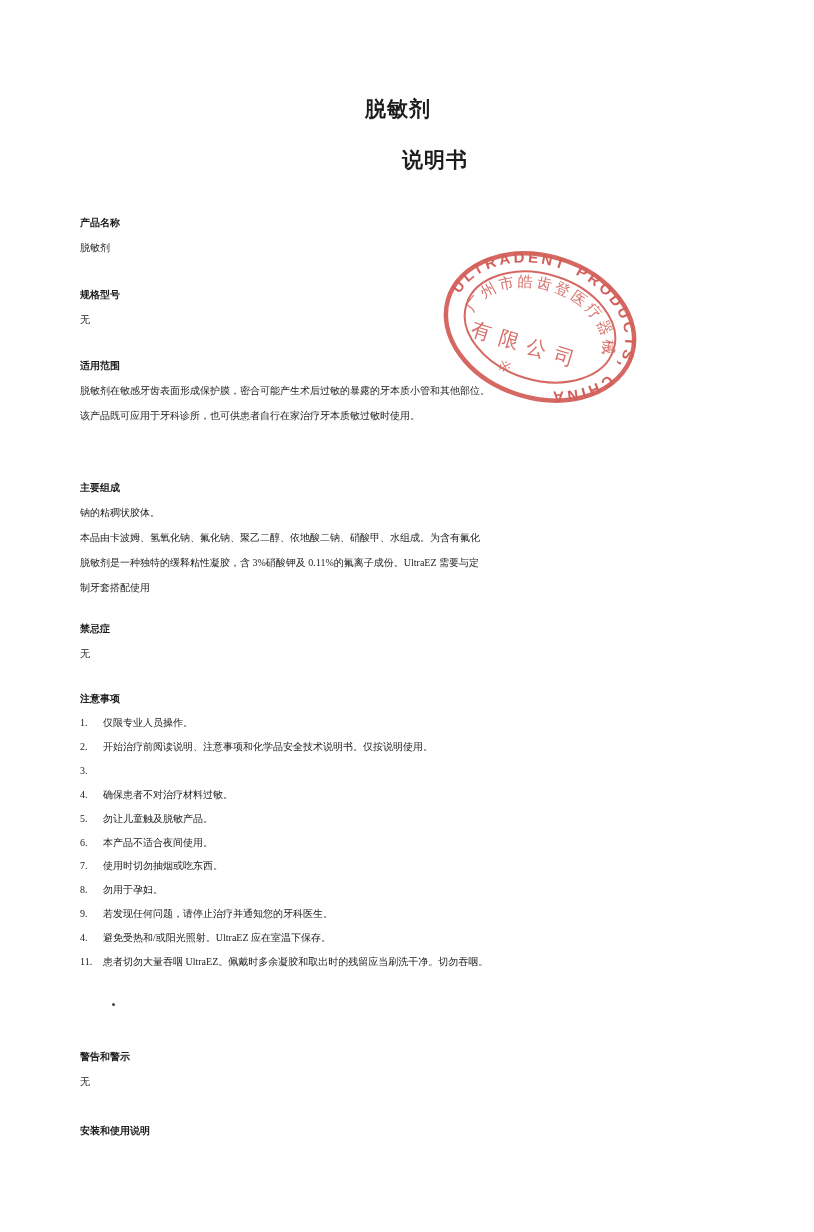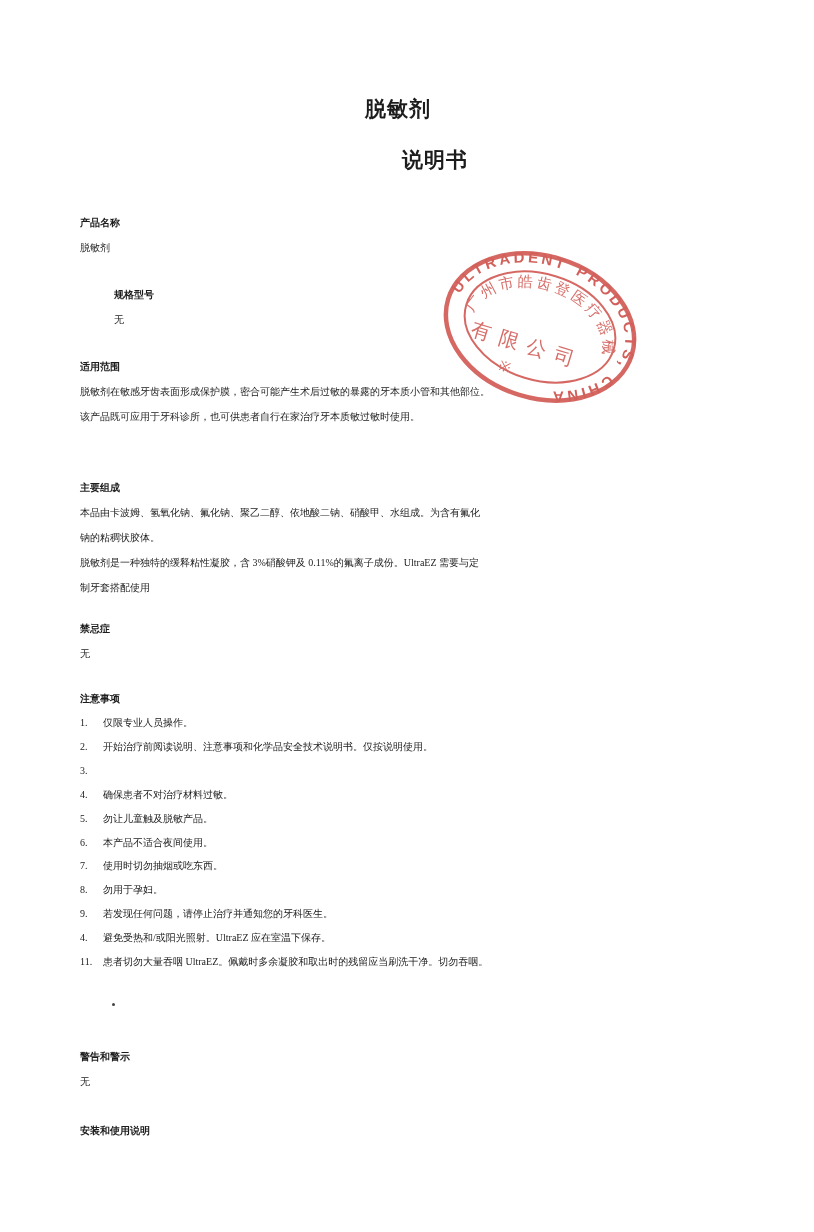--- a/index.html
+++ b/index.html
@@ -30,35 +30,35 @@
 <div>
 
   <div class="title" style="top:95px;">脱敏剂</div>
   <div class="title" style="top:146px;margin-left:37px;">说明书</div>
 
   <div class="sec" style="top:210px;">
     <div class="h">产品名称</div>
     <div class="line">脱敏剂</div>
   </div>
 
-  <div class="sec" style="top:282px;margin-left:34px;">
+  <div class="sec" style="top:282px;">
     <div class="h">规格型号</div>
     <div class="line">无</div>
   </div>
 
-  <div class="sec" style="top:354px;">
+  <div class="sec" style="top:354px;font-family:Liberation Mono, monospace;">
     <div class="h">适用范围</div>
     <div class="line">脱敏剂在敏感牙齿表面形成保护膜，密合可能产生术后过敏的暴露的牙本质小管和其他部位。</div>
     <div class="line">该产品既可应用于牙科诊所，也可供患者自行在家治疗牙本质敏过敏时使用。</div>
   </div>
 
   <div class="sec" style="top:475px;">
     <div class="h">主要组成</div>
+    <div class="line">钠的粘稠状胶体。</div>
     <div class="line">本品由卡波姆、氢氧化钠、氟化钠、聚乙二醇、依地酸二钠、硝酸甲、水组成。为含有氟化</div>
-    <div class="line">钠的粘稠状胶体。</div>
     <div class="line">脱敏剂是一种独特的缓释粘性凝胶，含 3%硝酸钾及 0.11%的氟离子成份。UltraEZ 需要与定</div>
     <div class="line">制牙套搭配使用</div>
   </div>
 
   <div class="sec" style="top:616px;">
     <div class="h">禁忌症</div>
     <div class="line">无</div>
   </div>
 
   <div class="sec" style="top:686px;">

